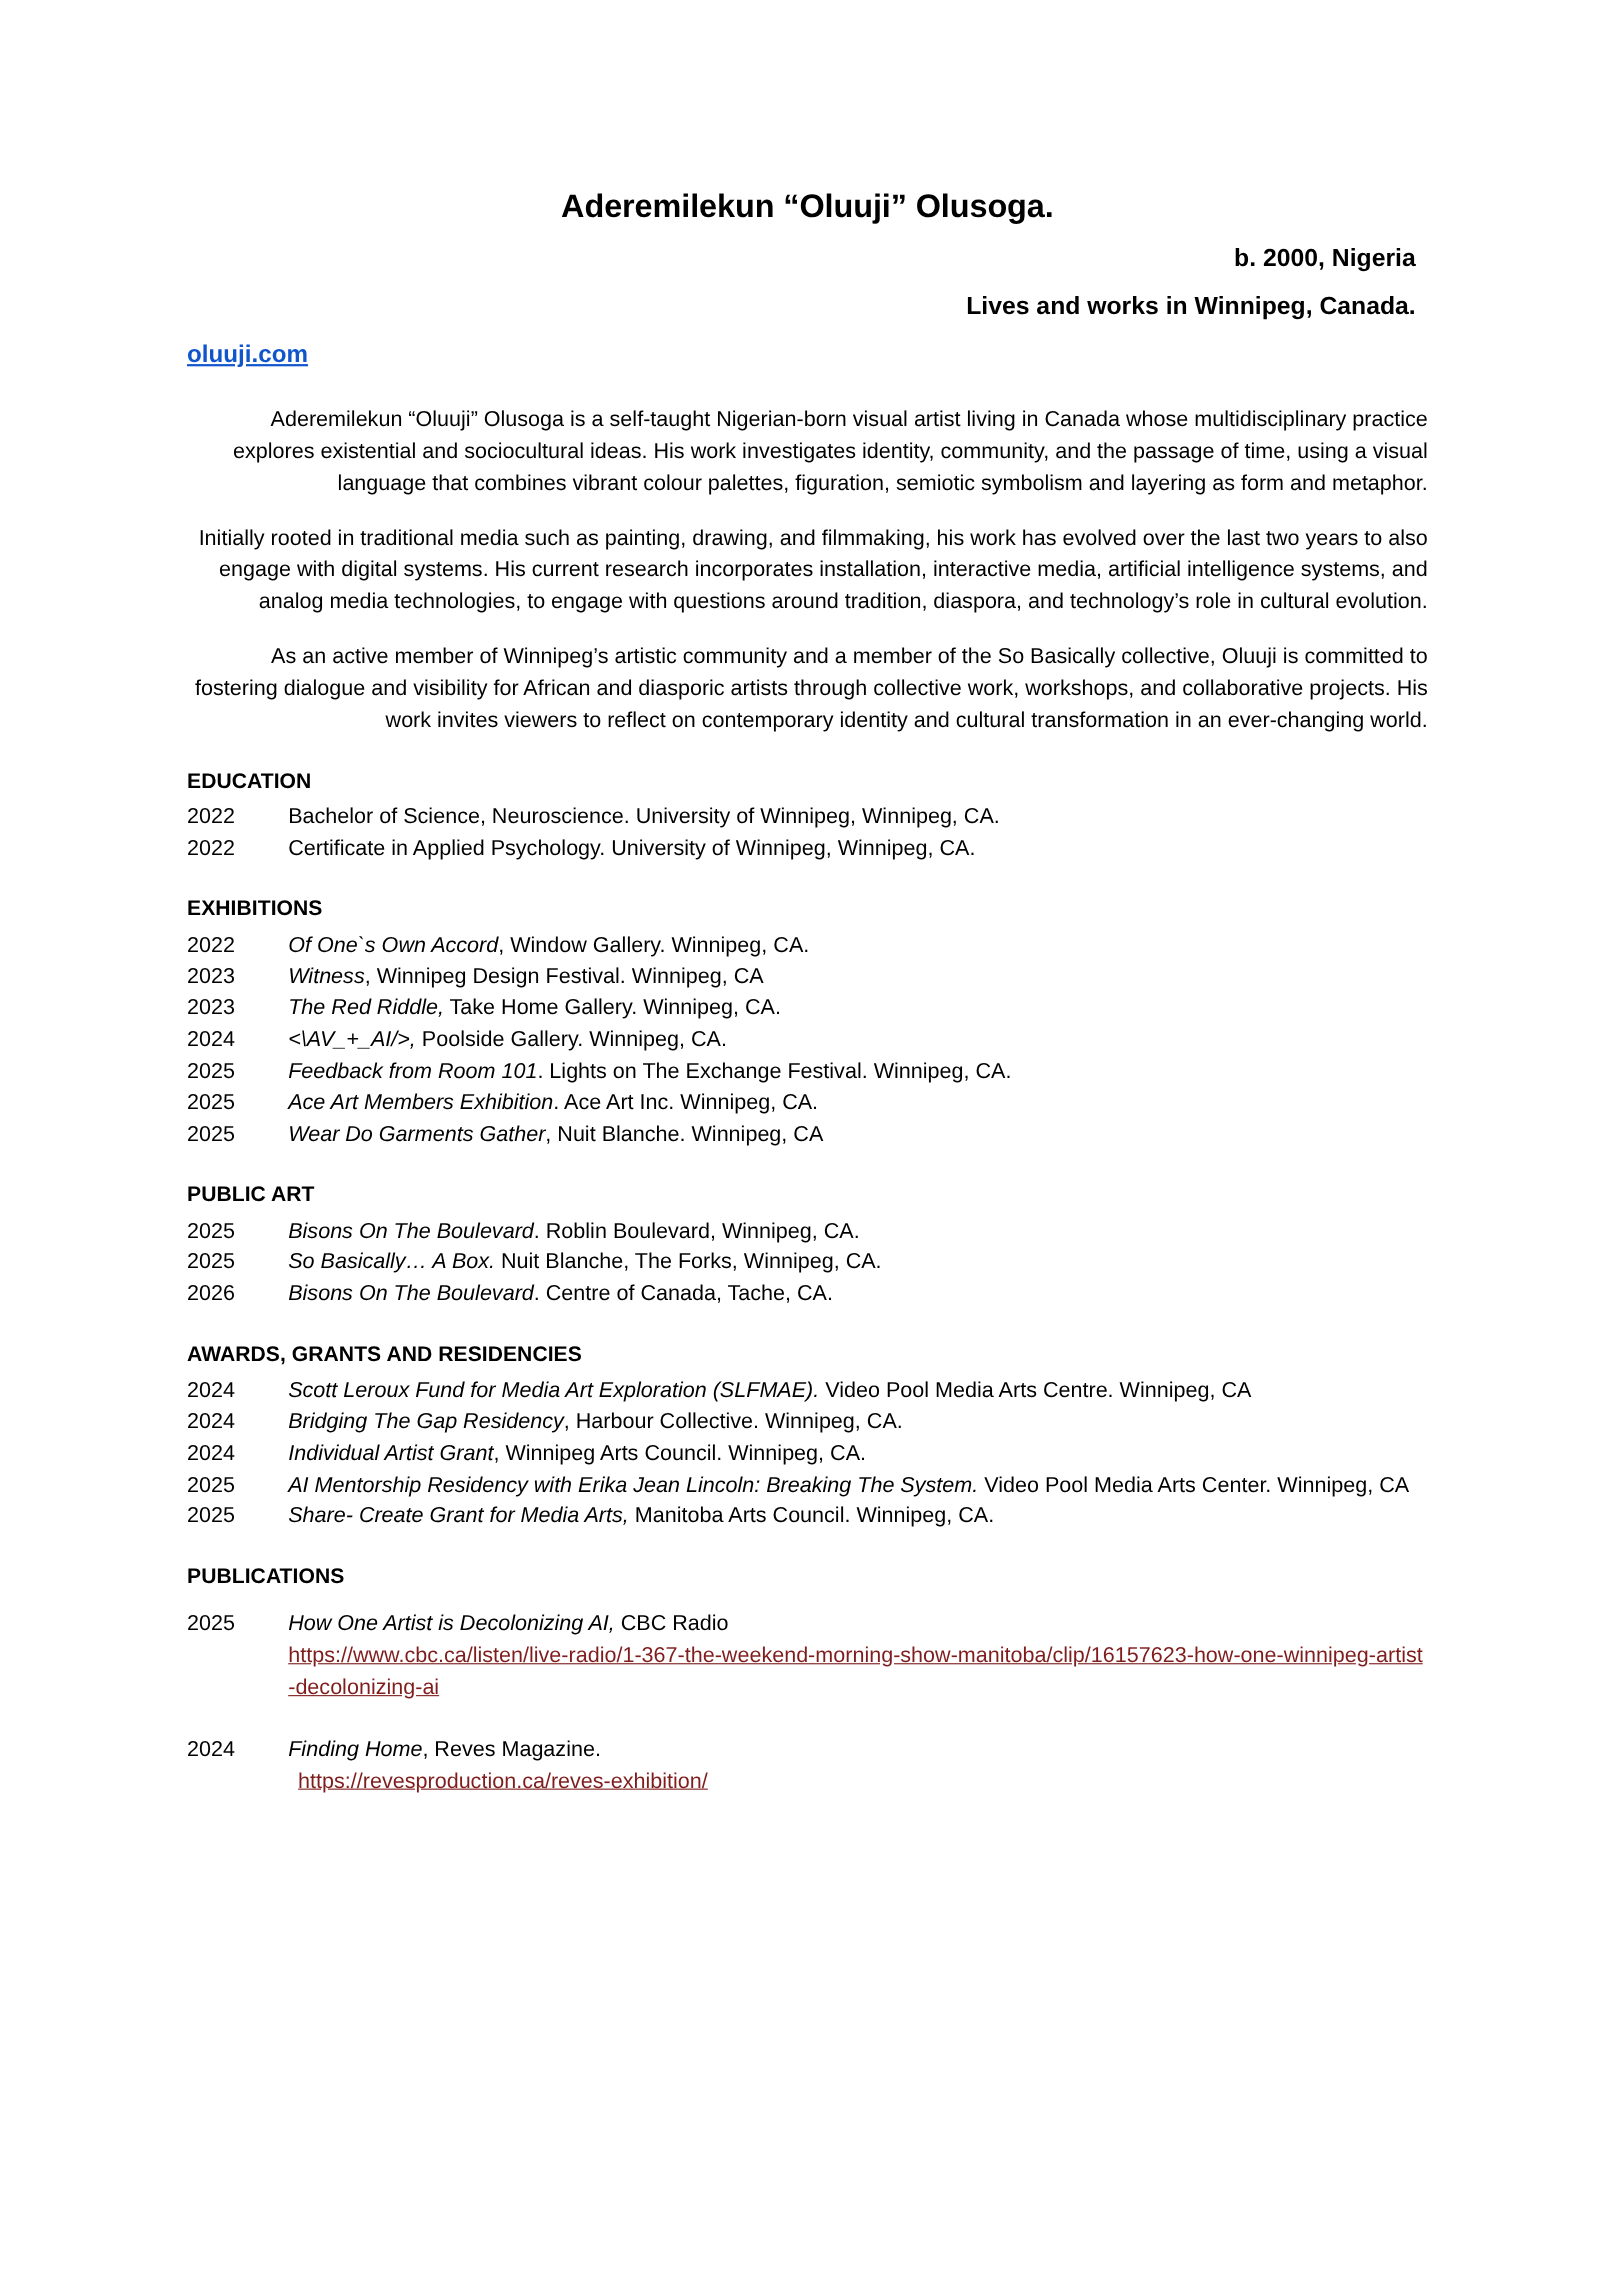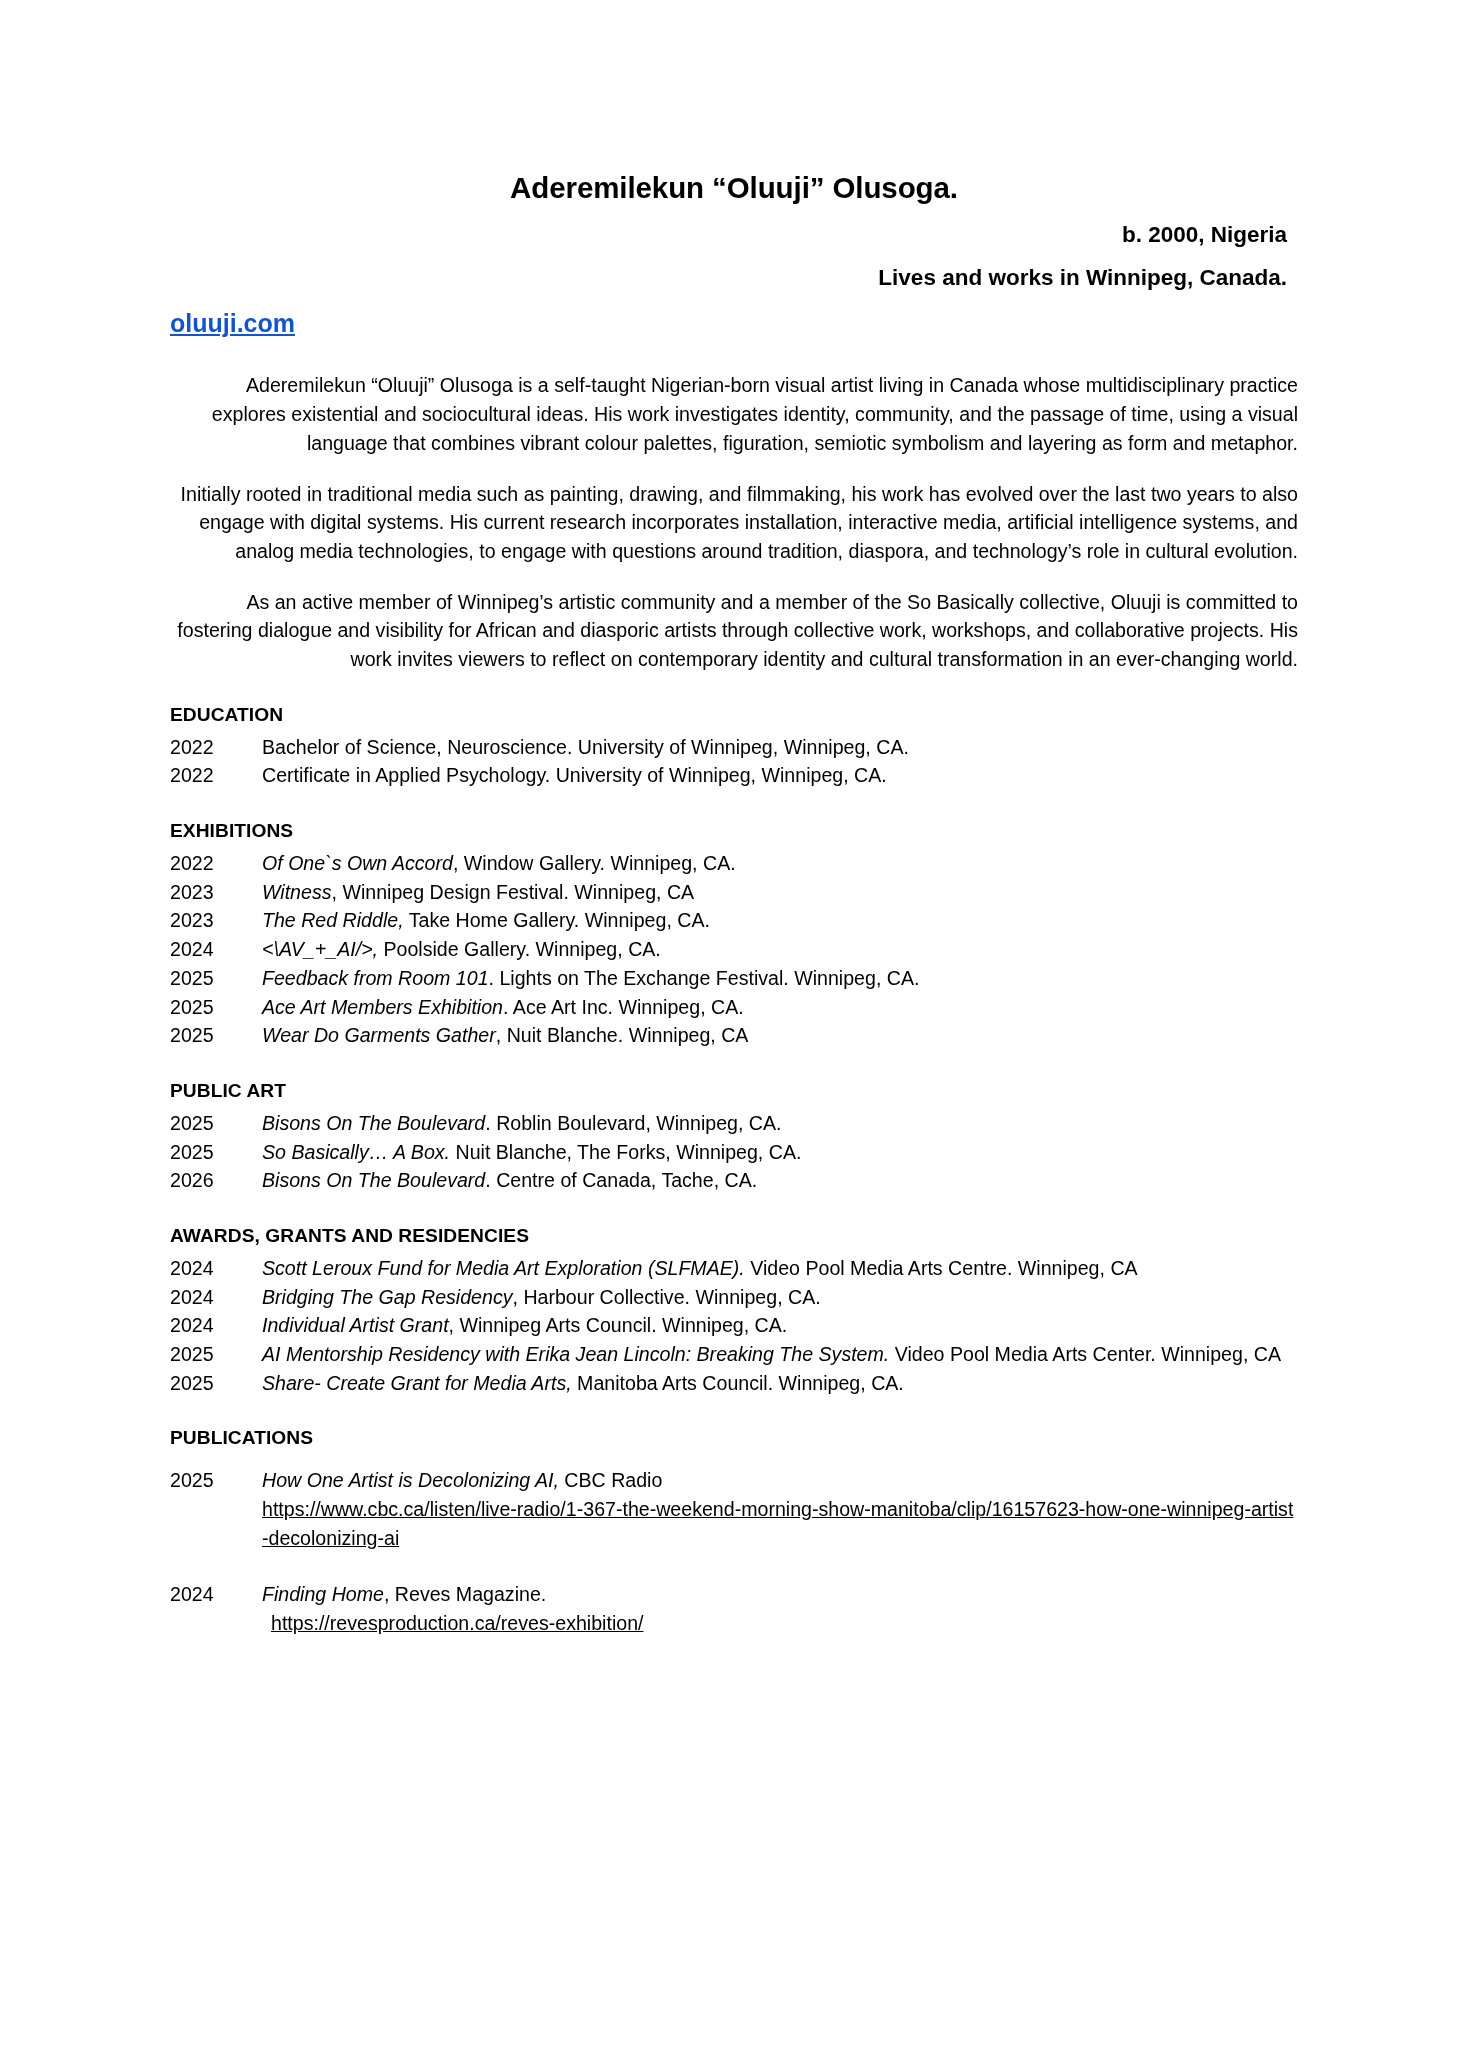--- a/index.html
+++ b/index.html
@@ -40,21 +40,21 @@
   }
   .doc-subtitle {
     font-size: 22.5px;
     font-weight: bold;
     line-height: 1.42;
     margin: 11px;
     text-align: right;
   }
   .site-link {
     display: inline-block;
-    font-size: 25px;
+    font-size: 22px;
     font-weight: bold;
     line-height: 1.42;
     color: #1155cc;
     text-decoration: underline;
     margin-top: 1px;
     cursor: pointer;
   }
 
   
   .bio {
@@ -102,21 +102,21 @@
     margin-bottom: 0;
   }
   .pubs-section .entry {
     margin-bottom: 0;
   }
   .pub-gap {
     height: 28px;
   }
   .url-line {
     display: block;
-    color: #000000;
+    color: #7f1d1d;
     text-decoration: underline;
     word-break: break-all;
     cursor: pointer;
   }
   .url-line.indented {
     padding-left: 9px;
   }
   .pre-gap-sm { height: 10px; }
 </style>
 </head>

